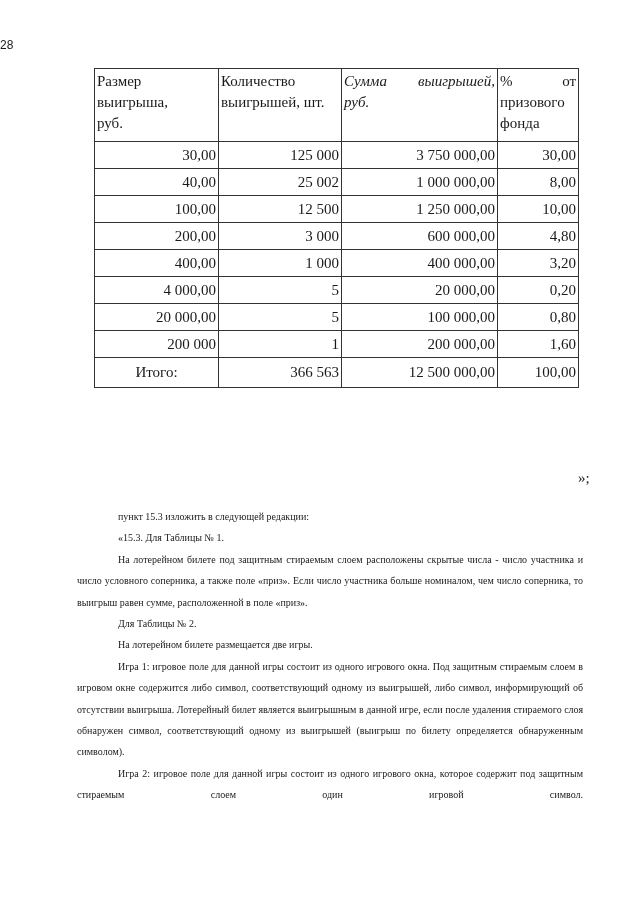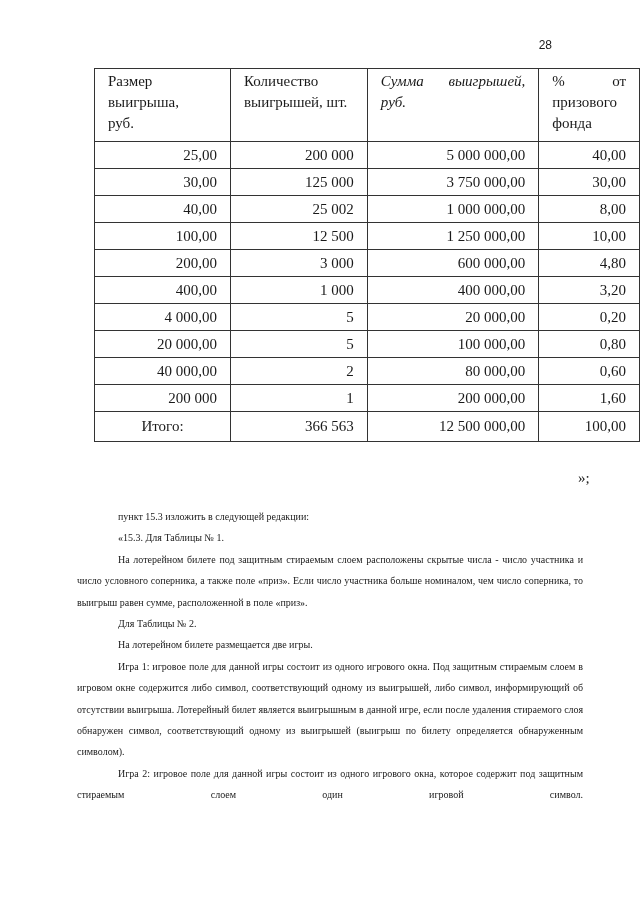--- a/index.html
+++ b/index.html
@@ -1,22 +1,22 @@
 <!DOCTYPE html>
 <html><head>
 <meta charset="utf-8">
 <style>
   html, body { margin:0; padding:0; background:#ffffff; }
   body { width:640px; height:905px; position:relative; overflow:hidden;
          font-family:"Liberation Serif", serif; color:#1a1a1a; }
-  .page-num { position:absolute; top:38px; left:0; width:552px; text-align:right;
+  .page-num { position:absolute; top:38px; left:0; width:552px; text-align:left;
               font-family:"Liberation Sans", sans-serif; font-size:12px; }
   table.prize { position:absolute; left:94px; top:68px; border-collapse:collapse;
                 font-size:15px; line-height:21px; }
-  table.prize td { border:1.5px solid #333; padding:0 13px; vertical-align:middle; }
+  table.prize td { border:1.5px solid #333; padding:0 2px; vertical-align:middle; }
   table.prize tr.hdr td { vertical-align:top; height:70px; text-align:left; padding-top:2px; }
   table.prize tr.row td { height:26px; text-align:right; }
   table.prize tr.total td { height:29px; text-align:right; }
   table.prize tr.total td.lbl { text-align:center; }
   .c1 { width:119px; } .c2 { width:118px; } .c3 { width:151px;font-style:italic; } .c4 { width:76px; }
   .hdr .justify { display:flex; justify-content:space-between; }
   .close-quote { position:absolute; left:578px; top:470px; font-size:15px; }
   .body-text { position:absolute; left:77px; top:506px; width:506px;
                font-size:10px; line-height:21.4px; }
   .body-text p { margin:0; text-align:justify; }
@@ -50,26 +50,20 @@
     <td class="c4">
       <div class="justify">
         <span>%</span>
         <span>от</span>
       </div>
       <div>призового</div>
       <div>фонда</div>
     </td>
   </tr>
   <tr class="row">
-        <td>25,00</td>
-        <td>200 000</td>
-        <td>5 000 000,00</td>
-        <td>40,00</td>
-      </tr>
-  <tr class="row">
         <td>30,00</td>
         <td>125 000</td>
         <td>3 750 000,00</td>
         <td>30,00</td>
       </tr>
   <tr class="row">
         <td>40,00</td>
         <td>25 002</td>
         <td>1 000 000,00</td>
         <td>8,00</td>
@@ -98,26 +92,20 @@
         <td>20 000,00</td>
         <td>0,20</td>
       </tr>
   <tr class="row">
         <td>20 000,00</td>
         <td>5</td>
         <td>100 000,00</td>
         <td>0,80</td>
       </tr>
   <tr class="row">
-        <td>40 000,00</td>
-        <td>2</td>
-        <td>80 000,00</td>
-        <td>0,60</td>
-      </tr>
-  <tr class="row">
         <td>200 000</td>
         <td>1</td>
         <td>200 000,00</td>
         <td>1,60</td>
       </tr>
   <tr class="total">
     <td class="lbl">Итого:</td>
     <td>366 563</td>
     <td>12 500 000,00</td>
     <td>100,00</td>

